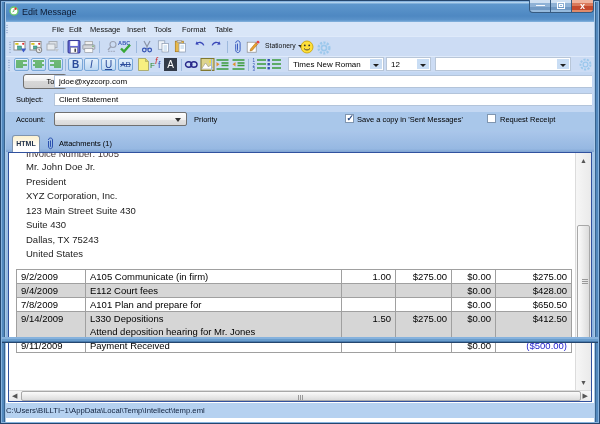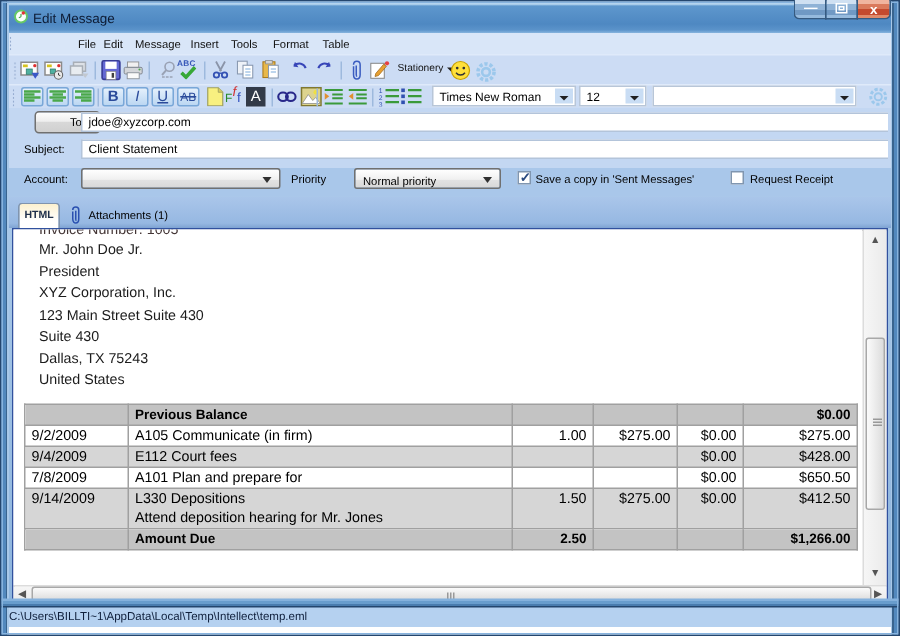--- a/index.html
+++ b/index.html
@@ -1,20 +1,20 @@
 <!DOCTYPE html>
 <html><head>
 <meta charset="utf-8">
 <style>
 * { margin:0; padding:0; box-sizing:border-box; }
 html,body { width:600px; height:424px; overflow:hidden; }
 body { font-family:"Liberation Sans", sans-serif; }
 .abs { position:absolute; }
 #win {
-  position:relative; width:600px; height:405px;
+  position:relative; width:600px; height:343px;
   background:linear-gradient(#b9d4ee, #8db4dd);
 }
 
 #frame {
   position:absolute; left:0; top:0; width:600px; height:424px;
   border:1px solid #24466e; pointer-events:none; z-index:50;
 }
 #frame2 {
   position:absolute; left:1px; top:1px; width:598px; height:422px;
   border:1px solid #87b3de; pointer-events:none; z-index:50;
@@ -357,24 +357,20 @@
   <div class="lbl" style="left:16px; top:95px;">Subject:</div>
   <div class="tfield" style="left:54px; top:93px; width:538px; height:13px;">Client Statement</div>
 
   <div id="acctrow"></div>
   <div class="lbl" style="left:16px; top:114.5px;">Account:</div>
   <div class="combo" style="left:53.5px; top:112px; width:133px;">
       <div class="ar"></div>
     </div>
 
   <div class="lbl" style="left:194px; top:114.5px;">Priority</div>
-  <div class="combo" style="left:236px; top:112px; width:98px;">
-      <div class="ctxt">Normal priority</div>
-      <div class="ar"></div>
-    </div>
   <div class="cb" style="left:345px; top:114px;">
       <div class="chk">✓</div>
     </div>
   <div class="lbl" style="left:357px; top:114.5px;">Save a copy in 'Sent Messages'</div>
   <div class="cb" style="left:487px; top:114px;"></div>
   <div class="lbl" style="left:500px; top:114.5px;">Request Receipt</div>
 
   <div id="tabrow"></div>
   <div id="htmltab">HTML</div>
   <svg class="abs" style="left:46px; top:137px; z-index:6;" width="9" height="13" viewBox="0 0 9 13">
@@ -389,28 +385,20 @@
       <table id="tbl">
         <colgroup>
           <col style="width:69px;">
             <col style="width:256px;">
             <col style="width:54px;">
             <col style="width:56px;">
             <col style="width:44px;">
             <col style="width:76px;">
         </colgroup>
         <tbody>
-        <tr class="rowdark">
-              <td></td>
-              <td class="b">Previous Balance</td>
-              <td></td>
-              <td></td>
-              <td></td>
-              <td class="r b">$0.00</td>
-            </tr>
         <tr>
               <td>9/2/2009</td>
               <td>A105 Communicate (in firm)</td>
               <td class="r">1.00</td>
               <td class="r">$275.00</td>
               <td class="r">$0.00</td>
               <td class="r">$275.00</td>
             </tr>
         <tr class="rowgray">
               <td>9/4/2009</td>
@@ -429,27 +417,27 @@
               <td class="r">$650.50</td>
             </tr>
         <tr class="rowgray">
               <td style="vertical-align:top;">9/14/2009</td>
               <td style="white-space:normal;">L330 Depositions<br>Attend deposition hearing for Mr. Jones</td>
               <td class="r" style="vertical-align:top;">1.50</td>
               <td class="r" style="vertical-align:top;">$275.00</td>
               <td class="r" style="vertical-align:top;">$0.00</td>
               <td class="r" style="vertical-align:top;">$412.50</td>
             </tr>
-        <tr class="rowdark">
-              <td></td>
-              <td class="b">Amount Due</td>
-              <td class="r b">2.50</td>
-              <td></td>
-              <td></td>
-              <td class="r b">$1,266.00</td>
+        <tr>
+              <td>9/11/2009</td>
+              <td>Payment Received</td>
+              <td></td>
+              <td></td>
+              <td class="r">$0.00</td>
+              <td class="r" style="color:#2222cc;">($500.00)</td>
             </tr>
       </tbody>
         </table>
     </div>
     <div id="vsb">
       <div class="sarrow" style="left:4px; top:4px;">▲</div>
       <div class="thumb">
         <div style="position:absolute; left:4px; top:53px; width:6px; height:1px; background:#999; box-shadow:0 2px 0 #999, 0 4px 0 #999;"></div>
       </div>
       <div class="sarrow" style="left:4px; top:226px;">▼</div>

